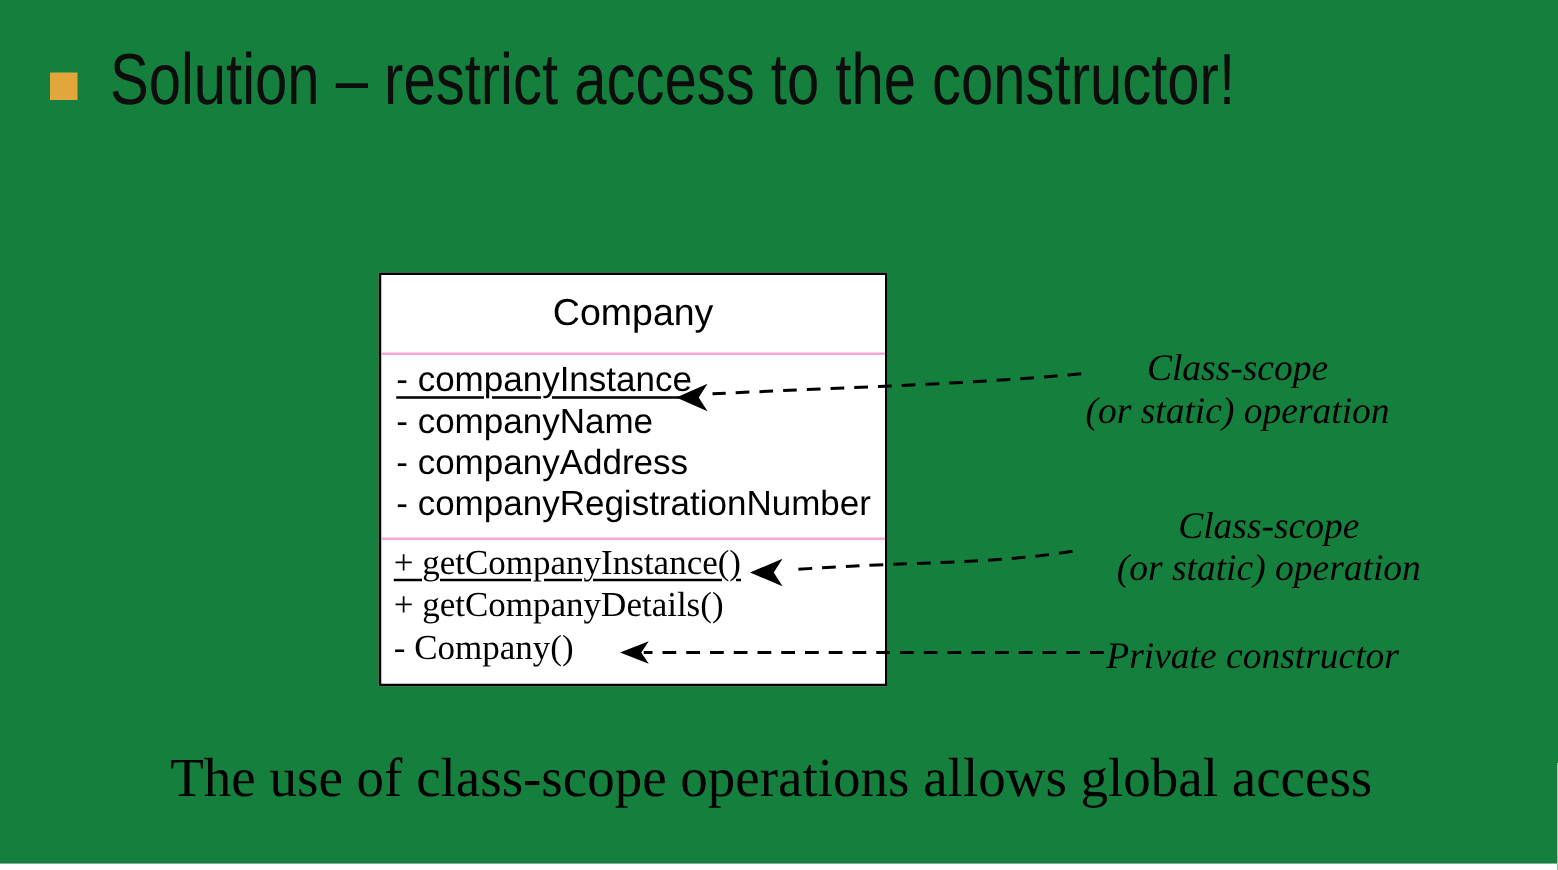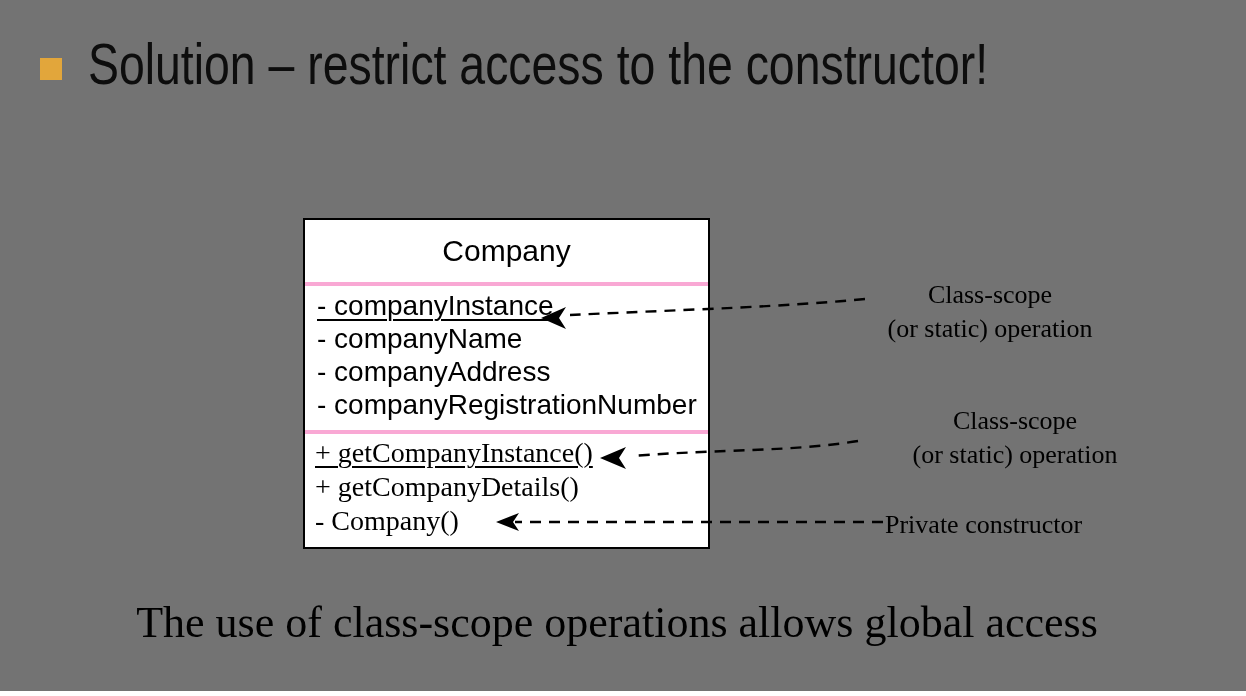--- a/index.html
+++ b/index.html
@@ -1,20 +1,20 @@
 <!DOCTYPE html>
 <html><head>
 <meta charset="utf-8">
 <style>
   html, body { margin: 0; padding: 0; background: #ffffff; }
   .slide {
     position: relative;
     width: 1246px;
     height: 691px;
-    background: #737373;
+    background: #15803d;
     overflow: hidden;
     font-family: "Liberation Sans", sans-serif;
     color: #000;
   }
 
   
   .title-bullet {
     position: absolute;
     left: 40px; top: 58px;
     width: 22px; height: 22px;
@@ -42,21 +42,21 @@
     background: #fff;
     font-size: 28px;
   }
   .uml-header {
     height: 62px;
     display: flex;
     align-items: center;
     justify-content: center;
     font-size: 30px;
   }
-  .uml-section { border-top: 4px solid #f9a8d4; box-sizing: border-box; }
+  .uml-section { border-top: 2px solid #f9a8d4; box-sizing: border-box; }
   .uml-attrs { height: 148px; padding: 3px 0 0 12px; }
   .uml-ops   { height: 115px; padding: 2px 0 0 10px; font-family: Liberation Serif, serif; }
   .uml-attrs .member { line-height: 33px; white-space: nowrap; }
   .uml-ops .member   { line-height: 34px; white-space: nowrap; }
   .member.underlined {
     text-decoration: underline;
     text-decoration-thickness: 2px;
     text-underline-offset: 4px;
   }
 
@@ -72,21 +72,22 @@
     stroke: #000;
     stroke-width: 2.4;
     stroke-dasharray: 11 8;
   }
   .arrow-layer polygon { fill: #000; }
 
   
   .note {
     position: absolute;
     font-family: "Liberation Serif", serif;
-    font-size: 26px;
+    font-style: italic;
+    font-size: 30px;
     line-height: 34px;
     text-align: center;
     color: #000;
     white-space: nowrap;
   }
   .note-attr { left: 835px; top: 278px; width: 310px; }
   .note-op   { left: 855px; top: 404px; width: 320px; }
   .note-ctor { left: 885px; top: 508px; text-align: left; }
 
   

